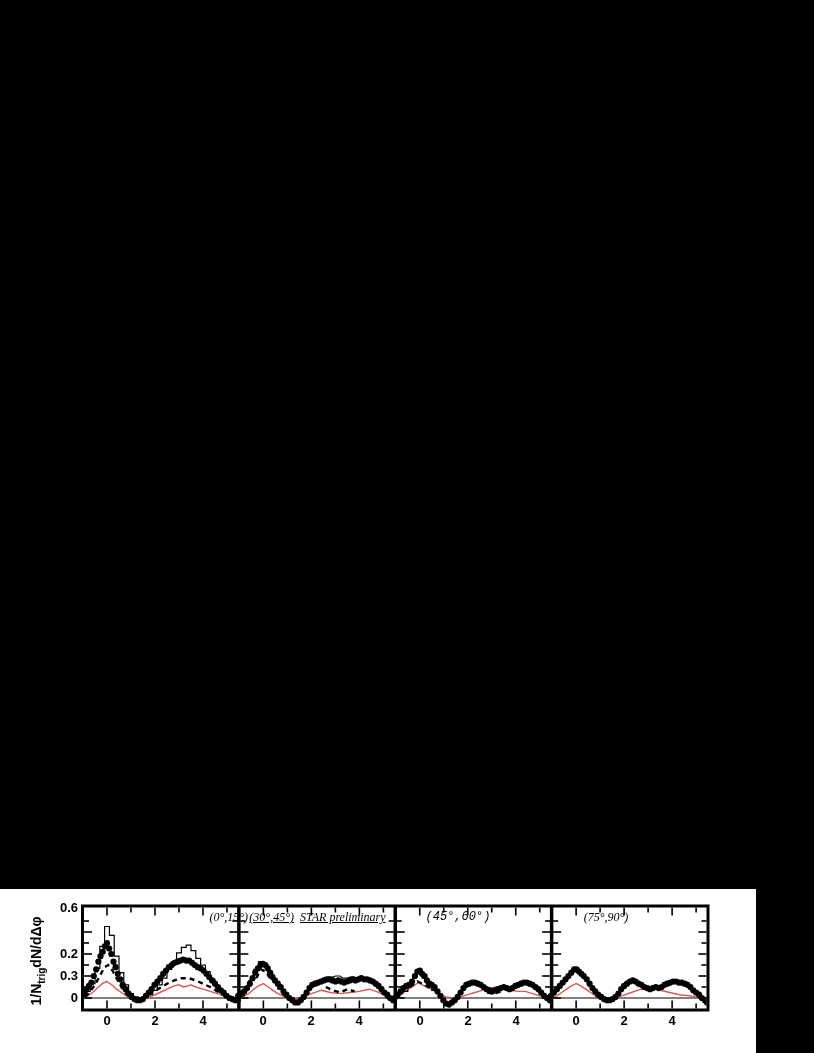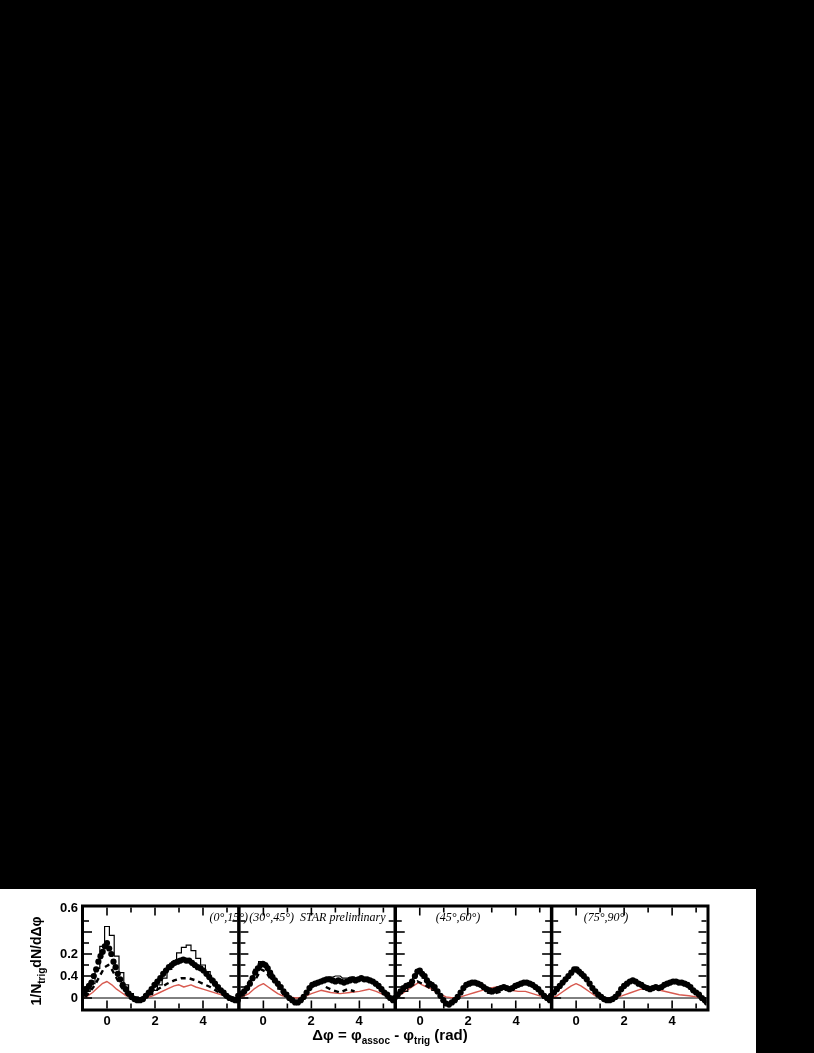--- a/index.html
+++ b/index.html
@@ -409,41 +409,40 @@
         <line x1="553.125" y1="921" x2="558.125" y2="921"></line>
         <line x1="706.5" y1="921" x2="701.5" y2="921"></line>
       </g>
       <rect x="82.5" y="906" width="625.5" height="104" fill="none" stroke="#000" stroke-width="3"></rect>
       <line x1="238.875" y1="906" x2="238.875" y2="1010" stroke="#000" stroke-width="3.5"></line>
       <line x1="395.25" y1="906" x2="395.25" y2="1010" stroke="#000" stroke-width="3.5"></line>
       <line x1="551.625" y1="906" x2="551.625" y2="1010" stroke="#000" stroke-width="3.5"></line>
     </svg>
 
   <span class="lbl yt" style="top:990px;">0</span>
-  <span class="lbl yt" style="top:968px;">0.4</span>
+  <span class="lbl yt" style="top:968px;">0.3</span>
   <span class="lbl yt" style="top:946px;">0.2</span>
   <span class="lbl yt" style="top:900px;">0.6</span>
 
   <span class="lbl xt" style="left:99px;">0</span>
   <span class="lbl xt" style="left:147px;">2</span>
   <span class="lbl xt" style="left:195px;">4</span>
   <span class="lbl xt" style="left:255px;">0</span>
   <span class="lbl xt" style="left:303px;">2</span>
   <span class="lbl xt" style="left:351px;">4</span>
   <span class="lbl xt" style="left:412px;">0</span>
   <span class="lbl xt" style="left:460px;">2</span>
   <span class="lbl xt" style="left:508px;">4</span>
   <span class="lbl xt" style="left:568px;">0</span>
   <span class="lbl xt" style="left:616px;">2</span>
   <span class="lbl xt" style="left:664px;">4</span>
 
   <div class="lbl" id="y-title"><span>1/N</span><sub>trig</sub><span>dN/dΔφ</span></div>
 
-  <div class="lbl" id="x-title"><span>Δφ = φ</span><sub>assoc</sub><span> - φ</span><sub>trig</sub><span> (rad)</span></div>
 
   <div class="lbl ptitle" style="left:92px;width:156px;text-align:right;">(0°,15°)</div>
-  <div class="lbl ptitle" id="ptitle-2" style="left:239px;width:157px;">
+  <div class="lbl ptitle" id="ptitle-2" style="left:239px;width:157px;text-decoration:underline;">
     <span>(30°,45°)</span>
     <span>STAR preliminary</span>
   </div>
-  <div class="lbl ptitle" style="left:395px;width:126px;">(45°,60°)</div>
+  <div class="lbl ptitle" style="left:395px;width:126px;font-family:Liberation Mono, monospace;">(45°,60°)</div>
   <div class="lbl ptitle" style="left:528px;width:156px;">(75°,90°)</div>
 </div>
 
 </body></html>

